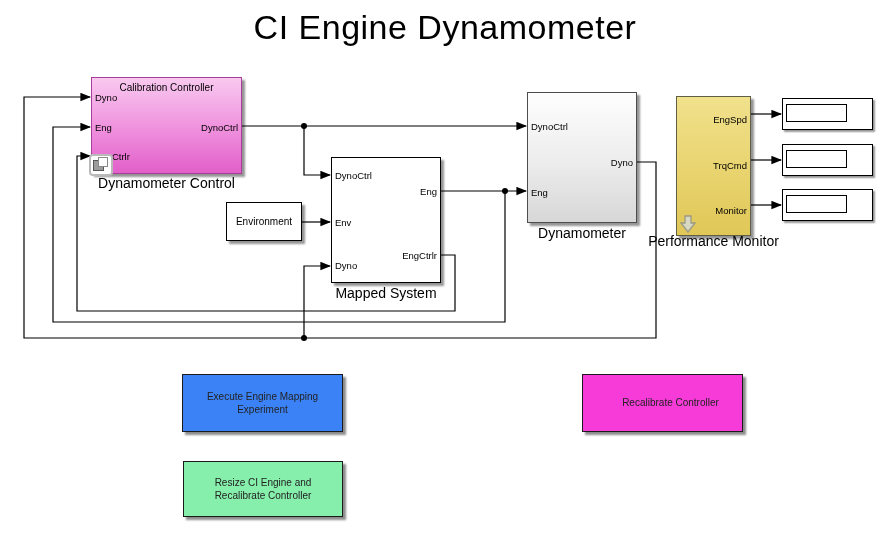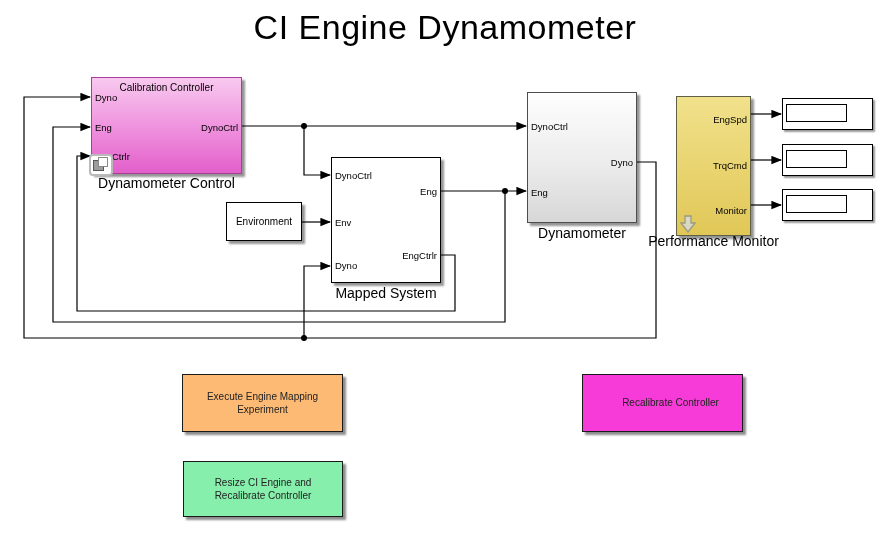--- a/index.html
+++ b/index.html
@@ -140,17 +140,17 @@
   <div class="block display" style="top:98px">
     <div class="value-box"></div>
   </div>
   <div class="block display" style="top:144px">
     <div class="value-box"></div>
   </div>
   <div class="block display" style="top:189px">
     <div class="value-box"></div>
   </div>
 
-  <div id="btn-execute" class="btn" style="background-color: #fdba74;">Execute Engine Mapping Experiment</div>
+  <div id="btn-execute" class="btn" style="background-color: #3b82f6;">Execute Engine Mapping Experiment</div>
   <div id="btn-recalibrate" class="btn" style="background-color: rgb(247, 59, 216);">Recalibrate Controller</div>
   <div id="btn-resize" class="btn" style="background-color: #86efac;">Resize CI Engine and Recalibrate Controller</div>
 
 </div>
 
 </body></html>

